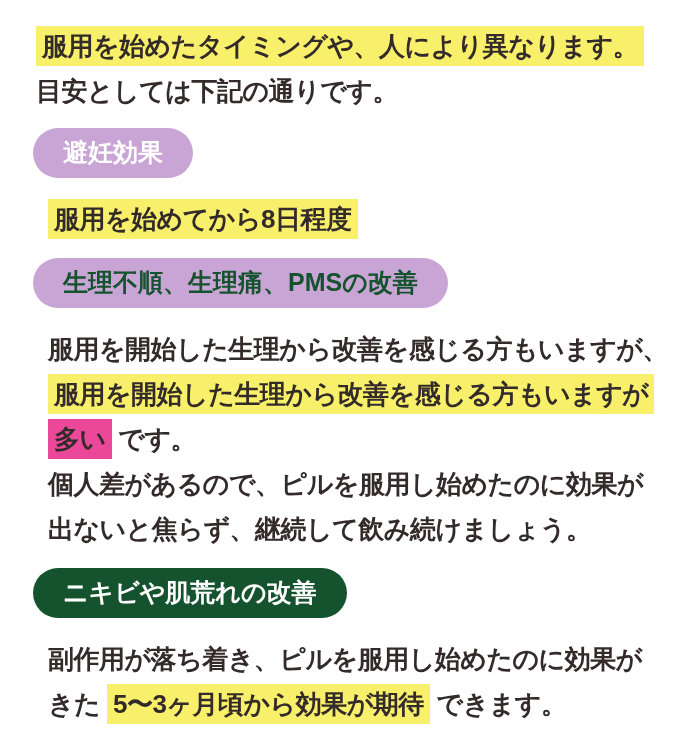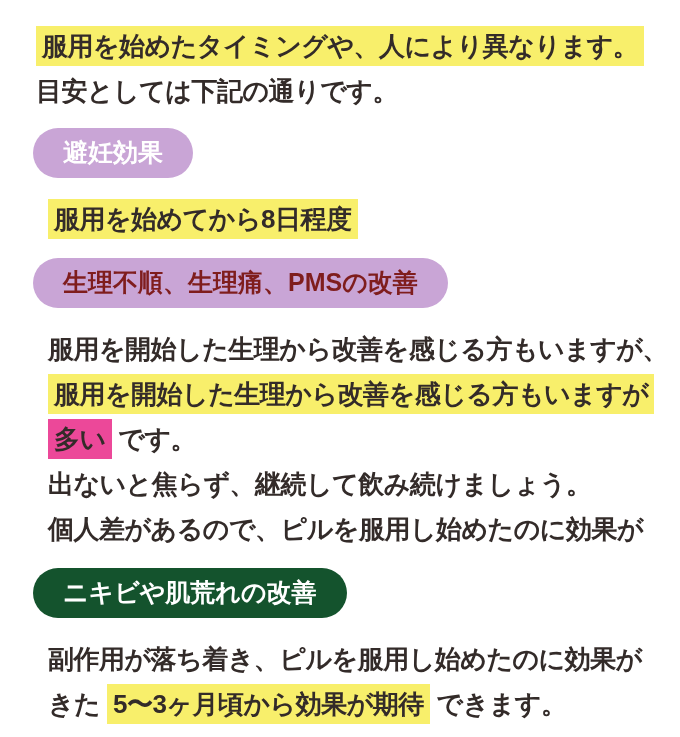--- a/index.html
+++ b/index.html
@@ -49,25 +49,25 @@
 
 <div class="content" style="color: rgb(51, 43, 41);">
   <div class="intro" id="intro">
       <div class="line"><span class="hl" style="background: rgb(248, 239, 107);">服用を始めたタイミングや、人により異なります。</span></div>
       <div class="line"><span>目安としては下記の通りです。</span></div>
     </div>
   <div id="sections">
       <div class="section"><div class="badge" style="background: rgb(201, 165, 214); color: rgb(255, 255, 255);">避妊効果</div><div class="section-lines">
           <div class="line"><span class="hl" style="background: rgb(248, 239, 107);">服用を始めてから8日程度</span></div>
         </div></div>
-      <div class="section"><div class="badge" style="background: rgb(201, 165, 214); color: #7f1d1d;">生理不順、生理痛、PMSの改善</div><div class="section-lines">
+      <div class="section"><div class="badge" style="background: rgb(201, 165, 214); color: #14532d;">生理不順、生理痛、PMSの改善</div><div class="section-lines">
           <div class="line"><span>服用を開始した生理から改善を感じる方もいますが、</span></div>
           <div class="line"><span class="hl" style="background: rgb(248, 239, 107);">服用を開始した生理から改善を感じる方もいますが</span></div>
           <div class="line"><span class="hl" style="background: #ec4899;">多い</span><span> です。</span></div>
+          <div class="line"><span>個人差があるので、ピルを服用し始めたのに効果が</span></div>
           <div class="line"><span>出ないと焦らず、継続して飲み続けましょう。</span></div>
-          <div class="line"><span>個人差があるので、ピルを服用し始めたのに効果が</span></div>
         </div></div>
       <div class="section"><div class="badge" style="background: #14532d; color: rgb(255, 255, 255);">ニキビや肌荒れの改善</div><div class="section-lines">
           <div class="line"><span>副作用が落ち着き、ピルを服用し始めたのに効果が</span></div>
           <div class="line"><span>きた </span><span class="hl" style="background: rgb(248, 239, 107);">5〜3ヶ月頃から効果が期待</span><span> できます。</span></div>
         </div></div>
     </div>
 </div>
 
 </body></html>

